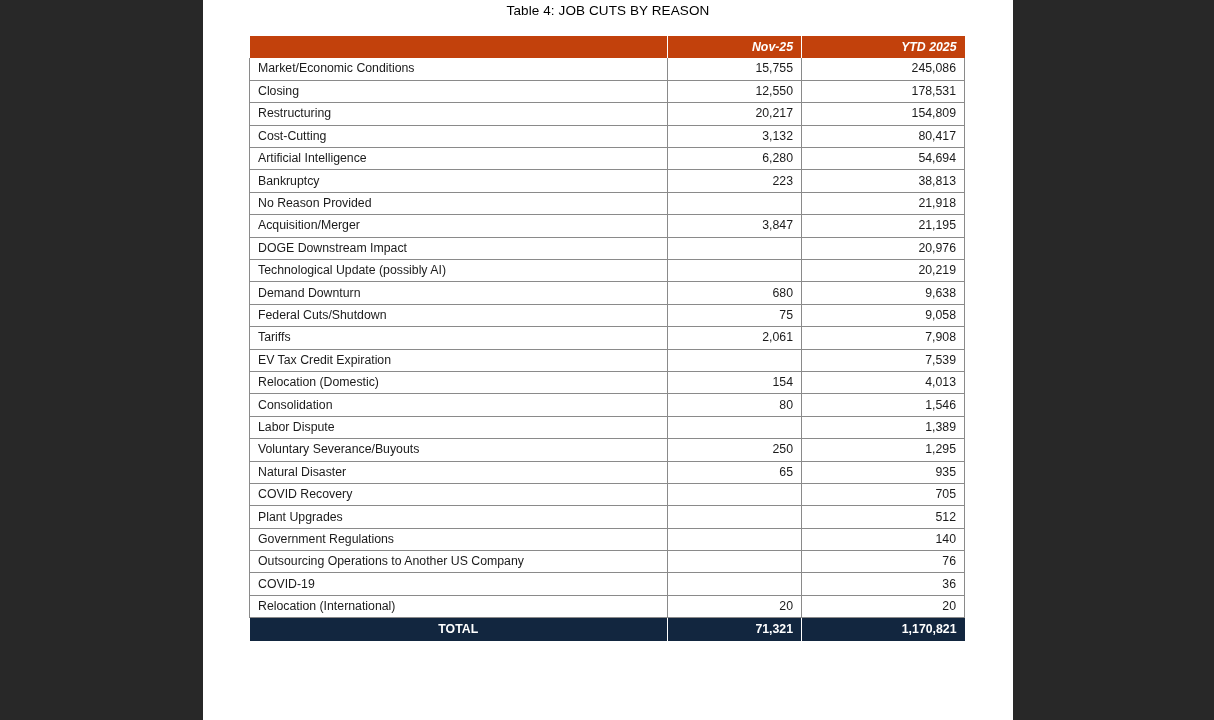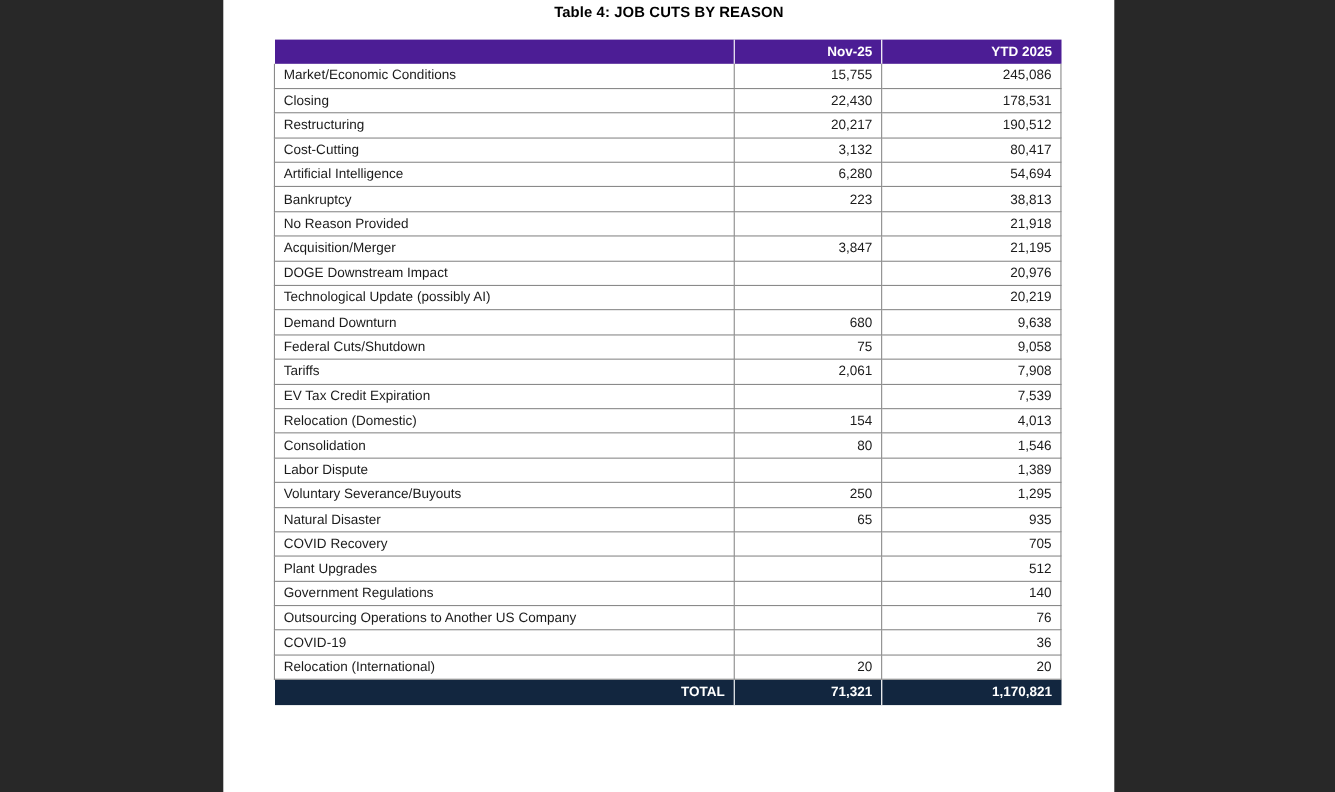--- a/index.html
+++ b/index.html
@@ -27,21 +27,21 @@
     height: 720px;
     background: #ffffff;
   }
   #page-title {
     position: absolute;
     left: 0;
     top: 3px;
     width: 810px;
     text-align: center;
     font-family: "Liberation Sans", sans-serif;
-    font-weight: bold;
+    font-weight: normal;
     font-size: 13.5px;
     color: #000000;
     letter-spacing: 0.1px;
   }
   #table-wrap {
     position: absolute;
     left: 46px;
     top: 36px;
     width: 715px;
   }
@@ -51,30 +51,31 @@
     width: 715px;
     font-family: "Liberation Sans", sans-serif;
     font-size: 12.3px;
     color: #1b1b1b;
   }
   table.jobcuts col.c-label { width: 418px; }
   table.jobcuts col.c-m     { width: 134px; }
   table.jobcuts col.c-y     { width: 163px; }
 
   thead th {
-    background: #4c1d95;
+    background: #c2410c;
     color: #ffffff;
     font-weight: bold;
     font-size: 12.3px;
     height: 22px;
     padding: 0 8px 1px 8px;
     text-align: right;
     border-right: 1.5px solid #ffffff;
     box-sizing: border-box;
     white-space: nowrap;
+    font-style: italic;
   }
   thead th.h-label {
     border-right: 1.5px solid #ffffff;
   }
   thead th.h-last {
     border-right: none;
   }
 
   tbody tr.data-row td {
     height: 22.4px;
@@ -99,21 +100,21 @@
   tr.total-row td {
     background: #12263f;
     color: #ffffff;
     font-weight: bold;
     height: 23px;
     padding: 0 8px 1px 8px;
     border-right: 1.5px solid #ffffff;
     box-sizing: border-box;
     white-space: nowrap;
   }
-  tr.total-row td.cell-label { text-align: right; }
+  tr.total-row td.cell-label { text-align: center; }
   tr.total-row td.cell-num   { text-align: right; }
   tr.total-row td.t-last     { border-right: none; text-align: right; }
 </style>
 </head>
 <body>
 
 <div id="viewport">
   <div id="page">
 
     <div id="page-title">Table 4: JOB CUTS BY REASON</div>
@@ -133,27 +134,27 @@
           </tr>
         </thead>
         <tbody id="table-body">
             <tr class="data-row">
               <td class="cell-label">Market/Economic Conditions</td>
               <td class="cell-num">15,755</td>
               <td class="cell-num">245,086</td>
             </tr>
             <tr class="data-row">
               <td class="cell-label">Closing</td>
-              <td class="cell-num">22,430</td>
+              <td class="cell-num">12,550</td>
               <td class="cell-num">178,531</td>
             </tr>
             <tr class="data-row">
               <td class="cell-label">Restructuring</td>
               <td class="cell-num">20,217</td>
-              <td class="cell-num">190,512</td>
+              <td class="cell-num">154,809</td>
             </tr>
             <tr class="data-row">
               <td class="cell-label">Cost-Cutting</td>
               <td class="cell-num">3,132</td>
               <td class="cell-num">80,417</td>
             </tr>
             <tr class="data-row">
               <td class="cell-label">Artificial Intelligence</td>
               <td class="cell-num">6,280</td>
               <td class="cell-num">54,694</td>

